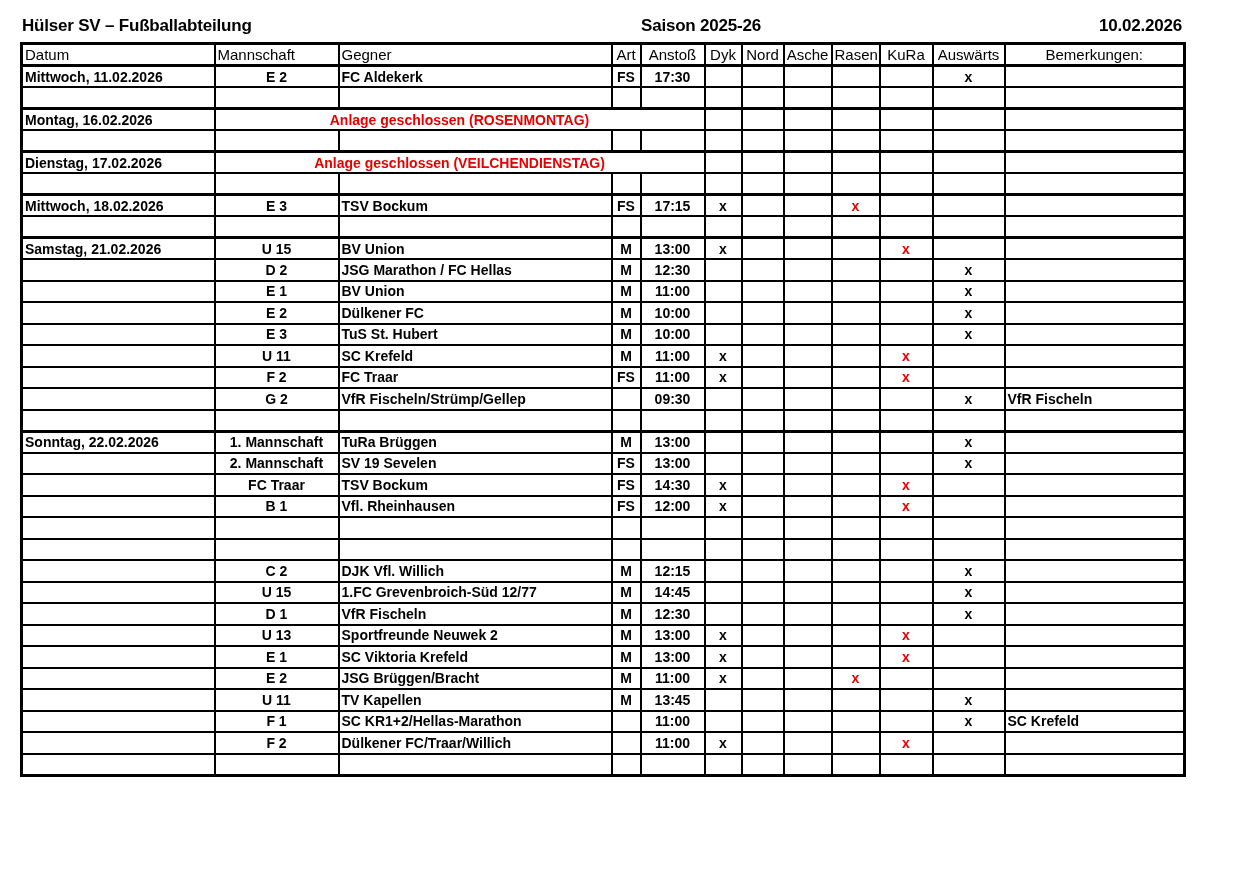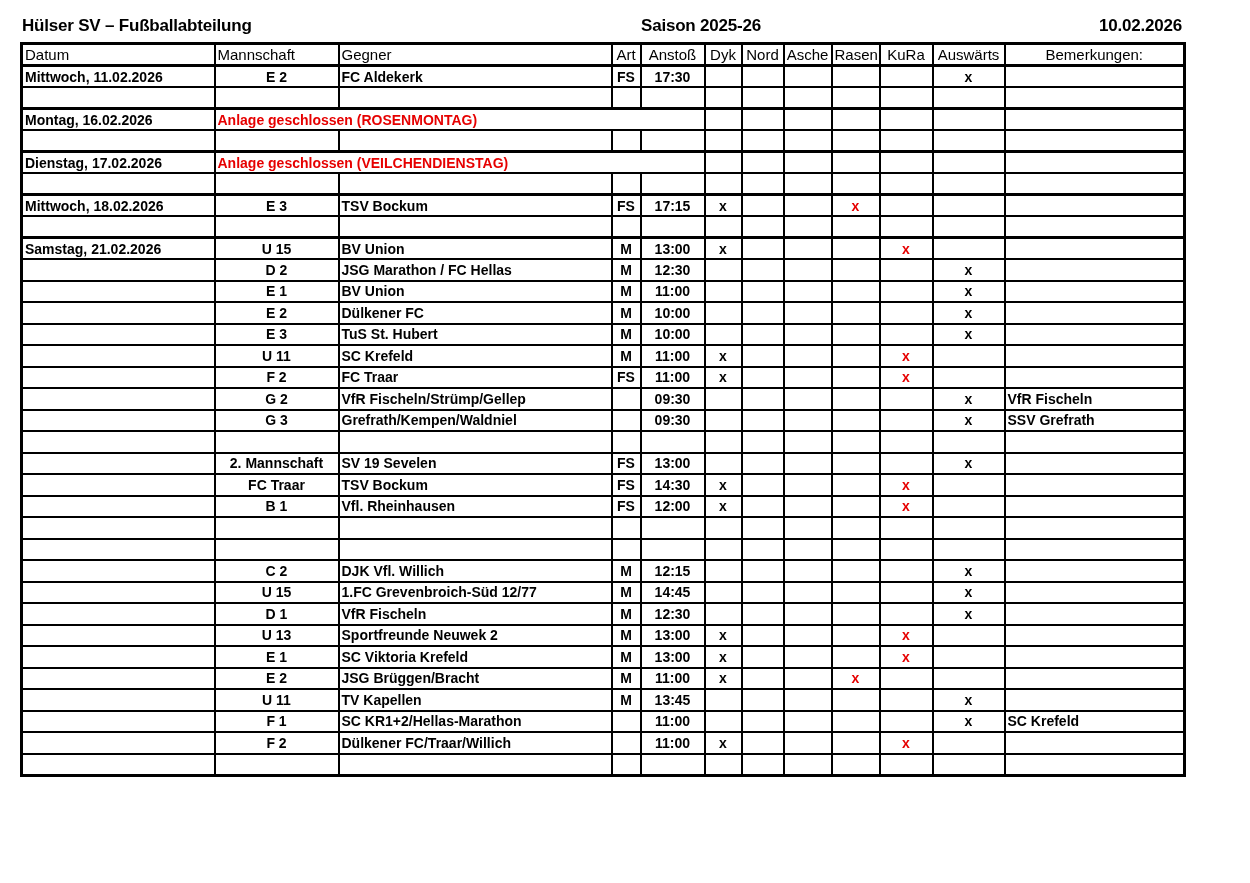--- a/index.html
+++ b/index.html
@@ -27,21 +27,21 @@
     overflow:hidden;white-space:nowrap;
     height:19px;
   }
   table.sched thead tr{height:21px;}
   table.sched tbody tr{height:21.5px;}
   table.sched th{font-weight:normal;font-size:15px;border-bottom-width:3px;}
   table.sched td{font-weight:bold;}
   tr.group-start td{border-top-width:3px;}
   .a-left{text-align:left;padding-left:4px;}
   .a-center{text-align:center;}
-  td.closed-cell{color:var(--red,#e00);margin-left:18px;}
+  td.closed-cell{color:var(--red,#e00);text-align:center;margin-left:18px;}
   td.red-mark{color:var(--red,#e00);}
 </style>
 </head>
 <body>
 
 <div class="titlebar">
   <span class="title-left">Hülser SV – Fußballabteilung</span>
   <span class="title-center">Saison 2025-26</span>
   <span class="title-right">10.02.2026</span>
 </div>
@@ -291,44 +291,44 @@
         <td class="a-center"></td>
         <td class="a-center"></td>
         <td class="a-center"></td>
         <td class="a-center"></td>
         <td class="a-center"></td>
         <td class="a-center">x</td>
         <td class="a-left">VfR Fischeln</td>
       </tr>
       <tr>
         <td class="a-left"></td>
-        <td class="a-center">G 3</td>
-        <td class="a-left">Grefrath/Kempen/Waldniel</td>
-        <td class="a-center"></td>
-        <td class="a-center">09:30</td>
-        <td class="a-center"></td>
-        <td class="a-center"></td>
-        <td class="a-center"></td>
-        <td class="a-center"></td>
-        <td class="a-center"></td>
-        <td class="a-center">x</td>
-        <td class="a-left">SSV Grefrath</td>
-      </tr>
-      <tr>
-        <td class="a-left"></td>
-        <td class="a-center"></td>
-        <td class="a-left"></td>
-        <td class="a-center"></td>
-        <td class="a-center"></td>
-        <td class="a-center"></td>
-        <td class="a-center"></td>
-        <td class="a-center"></td>
-        <td class="a-center"></td>
-        <td class="a-center"></td>
-        <td class="a-center"></td>
+        <td class="a-center"></td>
+        <td class="a-left"></td>
+        <td class="a-center"></td>
+        <td class="a-center"></td>
+        <td class="a-center"></td>
+        <td class="a-center"></td>
+        <td class="a-center"></td>
+        <td class="a-center"></td>
+        <td class="a-center"></td>
+        <td class="a-center"></td>
+        <td class="a-left"></td>
+      </tr>
+      <tr class="group-start">
+        <td class="a-left">Sonntag, 22.02.2026</td>
+        <td class="a-center">1. Mannschaft</td>
+        <td class="a-left">TuRa Brüggen</td>
+        <td class="a-center">M</td>
+        <td class="a-center">13:00</td>
+        <td class="a-center"></td>
+        <td class="a-center"></td>
+        <td class="a-center"></td>
+        <td class="a-center"></td>
+        <td class="a-center"></td>
+        <td class="a-center">x</td>
         <td class="a-left"></td>
       </tr>
       <tr>
         <td class="a-left"></td>
         <td class="a-center">2. Mannschaft</td>
         <td class="a-left">SV 19 Sevelen</td>
         <td class="a-center">FS</td>
         <td class="a-center">13:00</td>
         <td class="a-center"></td>
         <td class="a-center"></td>

